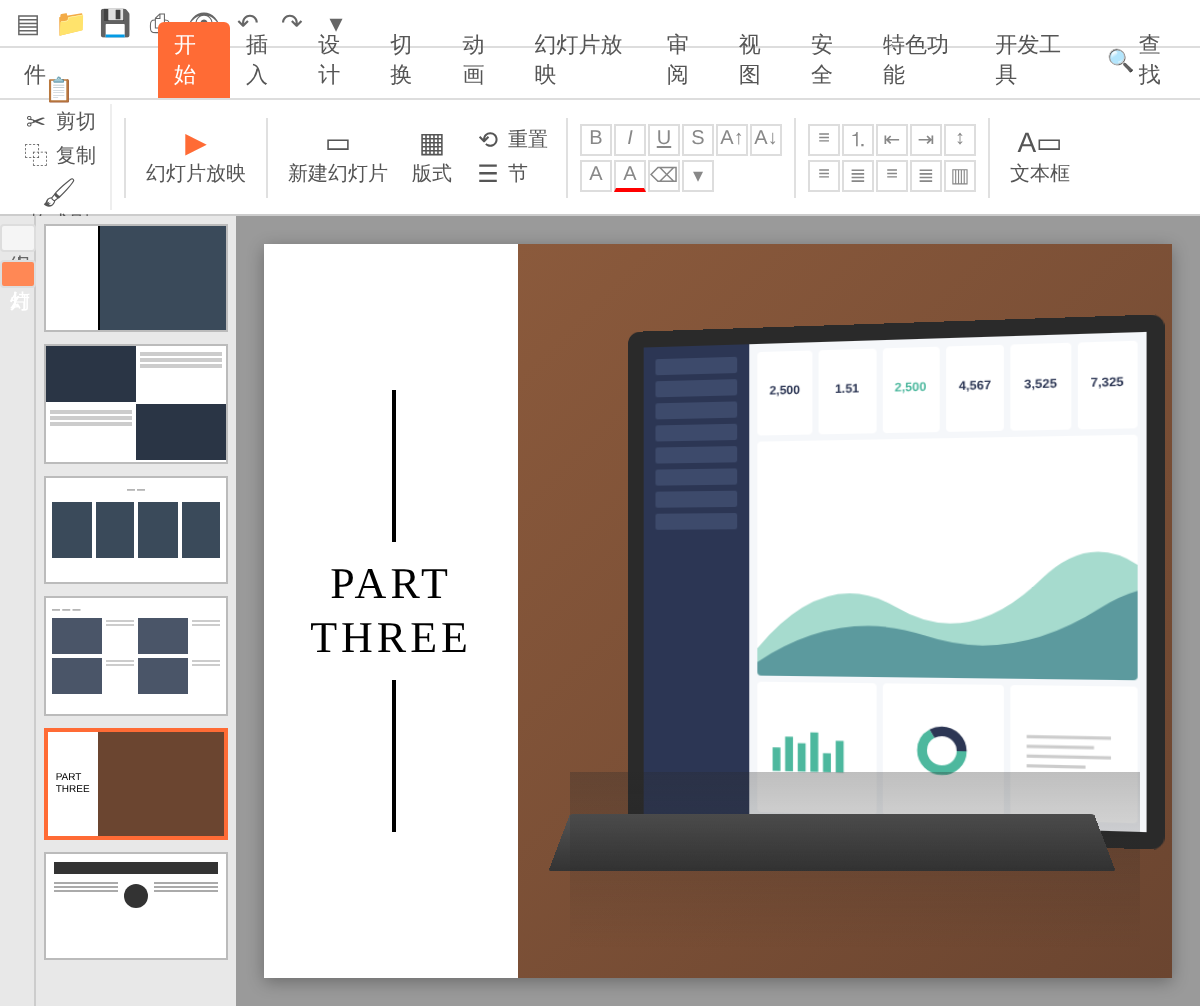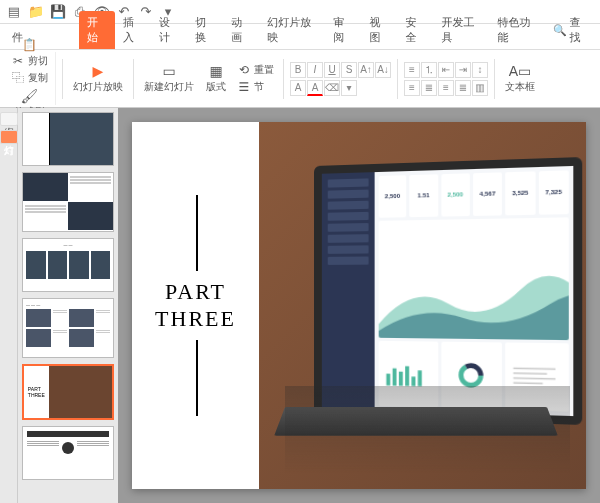--- a/index.html
+++ b/index.html
@@ -103,22 +103,22 @@
   <span class="tab">件</span>
   <span class="tab active">开始</span>
   <span class="tab">插入</span>
   <span class="tab">设计</span>
   <span class="tab">切换</span>
   <span class="tab">动画</span>
   <span class="tab">幻灯片放映</span>
   <span class="tab">审阅</span>
   <span class="tab">视图</span>
   <span class="tab">安全</span>
+  <span class="tab">特色功能</span>
   <span class="tab">开发工具</span>
-  <span class="tab">特色功能</span>
   <span class="tab last">
     <span>🔍</span>
     <span>查找</span>
   </span>
 </div>
 
 <div class="ribbon">
   <div class="ribbon-group">
     <div class="ribbon-btn small">
       <span class="ico">📋</span>

